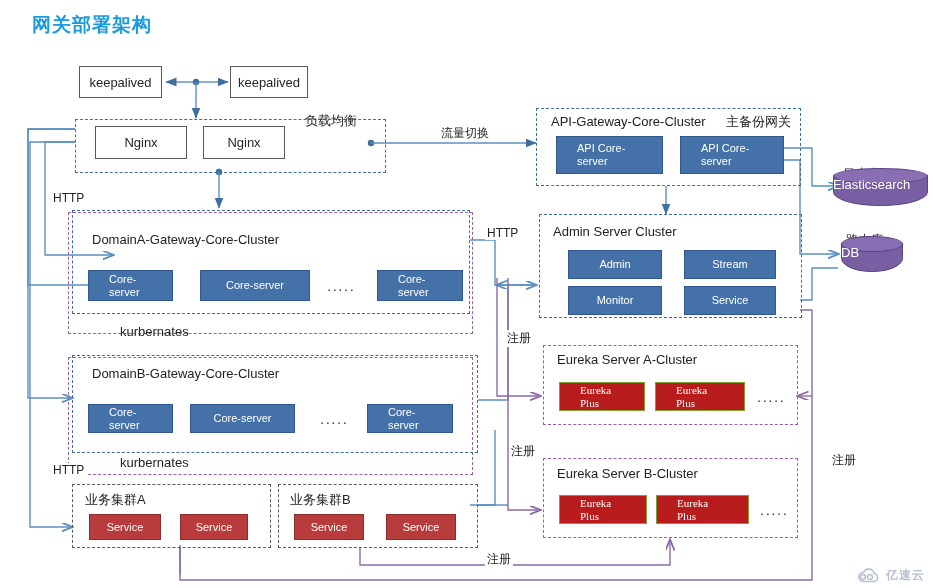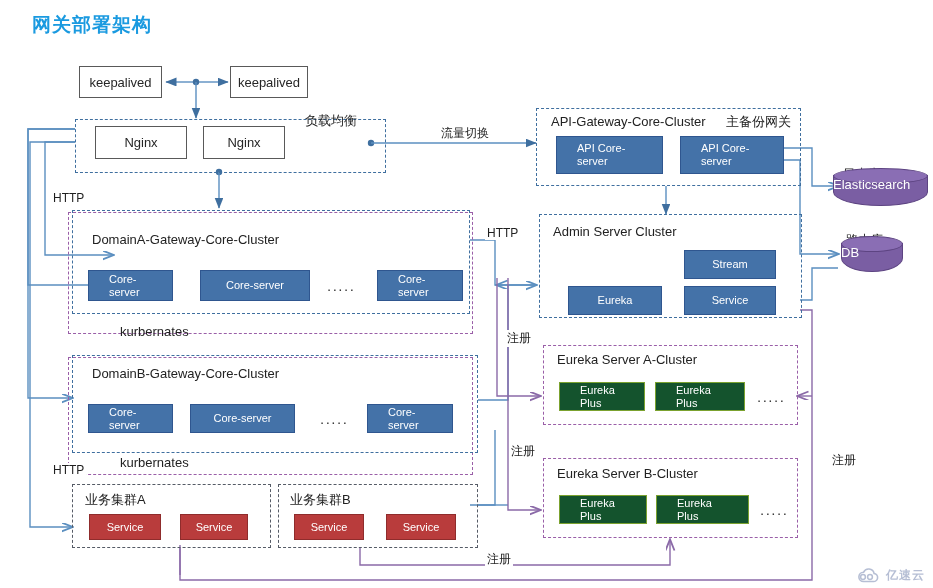--- a/index.html
+++ b/index.html
@@ -67,21 +67,21 @@
     box-sizing:border-box;
     display:flex;
     align-items:center;
     justify-content:center;
     font-size:11px;
     color:#ffffff;
     line-height:1.15;
     padding:1px 20px;
   }
   .node.blue{ background:#4472a8; border:1.3px solid #2f5party; border:1.3px solid #2f568f; }
-  .node.green{ background:#14532d; border:1.6px solid #7ba22f; }
+  .node.green{ background:#b91c1c; border:1.6px solid #7ba22f;font-family:Liberation Serif, serif; }
   .node.red{ background:#b93c3c; border:1.3px solid #8f2c2c; }
   
   .cyl{
     position:absolute;
     box-sizing:border-box;
   }
   .cyl .body{
     position:absolute;
     left:0; right:0; top:7px; bottom:0;
     background:#7a5ea3;
@@ -251,22 +251,23 @@
   <div class="cluster" style="left:72px;top:210px;width:398px;height:104px;"></div>
   <div class="cluster-label" style="left:92px;top:232px;">DomainA-Gateway-Core-Cluster</div>
   <div class="cluster-label" style="left:120px;top:324px;">kurbernates</div>
   <div class="node blue" style="left:88px;top:270px;width:85px;height:31px;">Core-server</div>
   <div class="node blue" style="left:200px;top:270px;width:110px;height:31px;">Core-server</div>
   <div class="dots" style="left:327px;top:277px;">.....</div>
   <div class="node blue" style="left:377px;top:270px;width:86px;height:31px;">Core-server</div>
 
   <div class="cluster" style="left:539px;top:214px;width:263px;height:104px;"></div>
   <div class="cluster-label" style="left:553px;top:224px;">Admin Server Cluster</div>
+  <div class="node blue" style="left:568px;top:250px;width:94px;height:29px;">Admin</div>
   <div class="node blue" style="left:684px;top:250px;width:92px;height:29px;">Stream</div>
-  <div class="node blue" style="left:568px;top:286px;width:94px;height:29px;">Eureka</div>
+  <div class="node blue" style="left:568px;top:286px;width:94px;height:29px;">Monitor</div>
   <div class="node blue" style="left:684px;top:286px;width:92px;height:29px;">Service</div>
 
   <div class="cluster-purple" style="left:68px;top:357px;width:405px;height:118px;"></div>
   <div class="cluster" style="left:72px;top:355px;width:406px;height:98px;"></div>
   <div class="cluster-label" style="left:92px;top:366px;">DomainB-Gateway-Core-Cluster</div>
   <div class="cluster-label" style="left:120px;top:455px;">kurbernates</div>
   <div class="node blue" style="left:88px;top:404px;width:85px;height:29px;">Core-server</div>
   <div class="node blue" style="left:190px;top:404px;width:105px;height:29px;">Core-server</div>
   <div class="dots" style="left:320px;top:410px;">.....</div>
   <div class="node blue" style="left:367px;top:404px;width:86px;height:29px;">Core-server</div>

